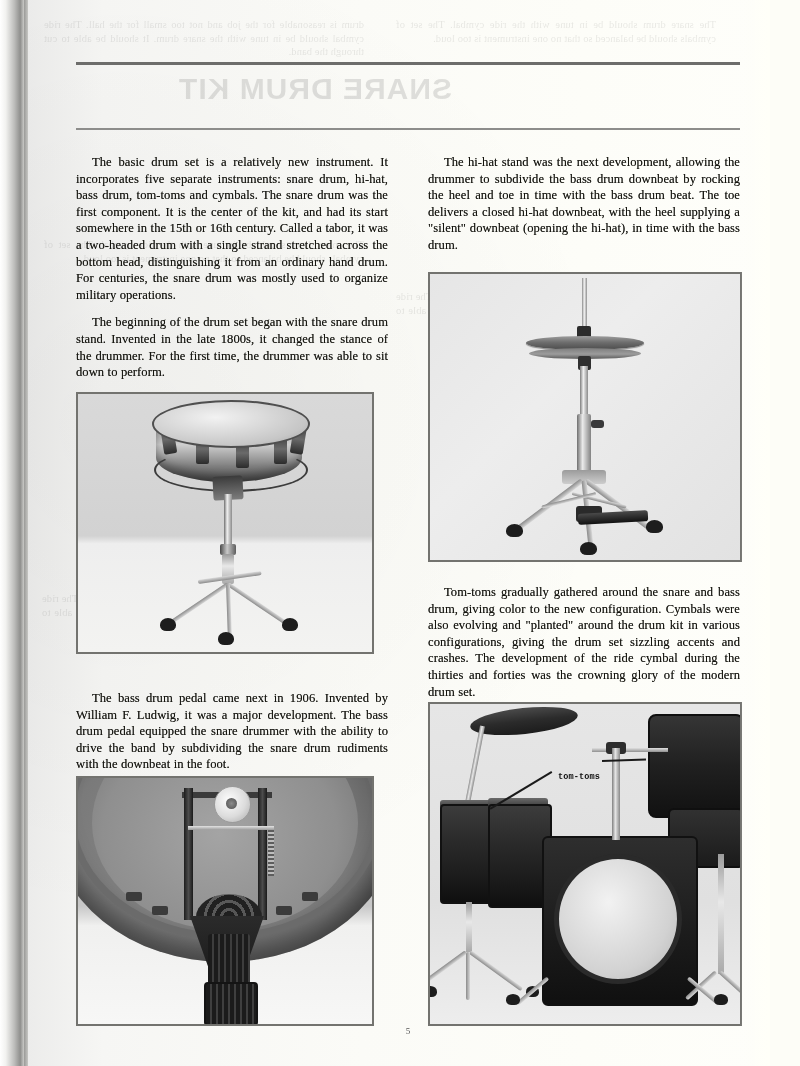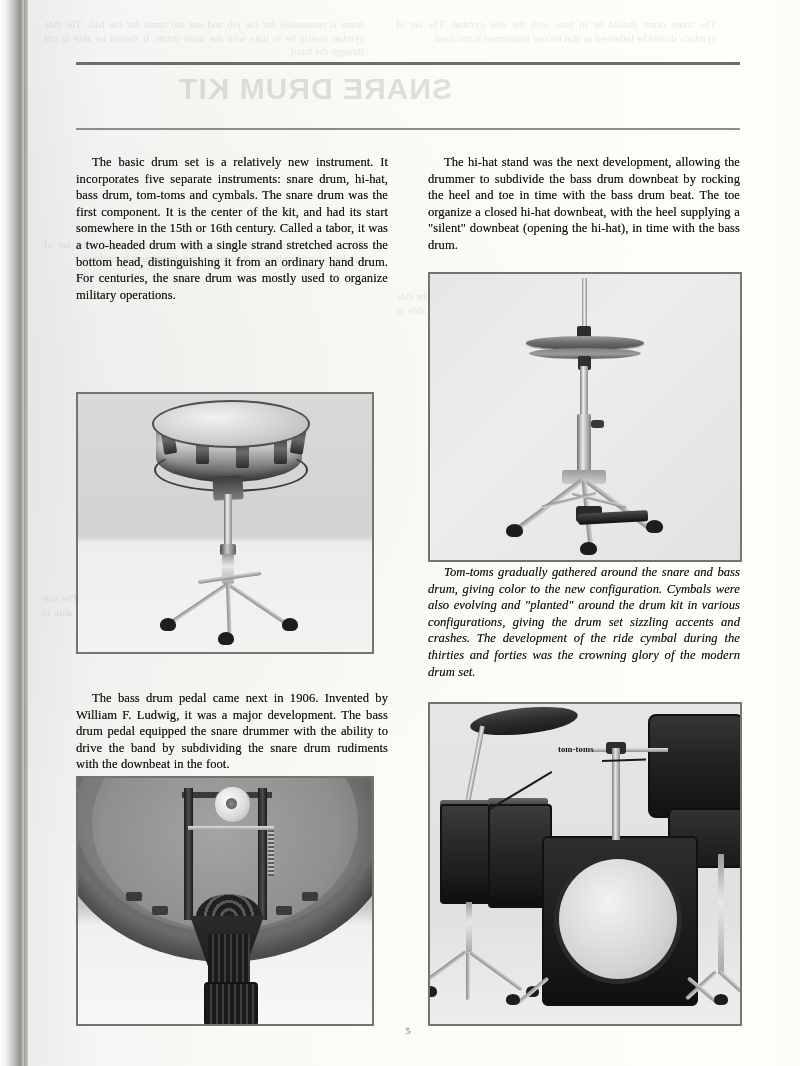--- a/index.html
+++ b/index.html
@@ -486,31 +486,32 @@
     <div class="bleed" style="left:16px; top:238px; width:320px;">The snare drum should be in tune with the ride cymbal. The set of cymbals should be balanced so that no one instrument is too loud.</div>
     <div class="bleed" style="left:368px; top:290px; width:300px;">drum is reasonable for the job and not too small for the hall. The ride cymbal should be in tune with the snare drum. It should be able to cut through the band.</div>
     <div class="bleed" style="left:14px; top:592px; width:300px;">drum is reasonable for the job and not too small for the hall. The ride cymbal should be in tune with the snare drum. It should be able to cut through the band.</div>
 
     <div class="rule thick" style="top:62px;"></div>
     <div class="rule thin" style="top:128px;"></div>
 
 
     <div class="col col-left">
       <p class="body">The basic drum set is a relatively new instrument. It incorporates five separate instruments: snare drum, hi-hat, bass drum, tom-toms and cymbals. The snare drum was the first component. It is the center of the kit, and had its start somewhere in the 15th or 16th century. Called a tabor, it was a two-headed drum with a single strand stretched across the bottom head, distinguishing it from an ordinary hand drum. For centuries, the snare drum was mostly used to organize military operations.</p>
+      <p class="body">The beginning of the drum set began with the snare drum stand. Invented in the late 1800s, it changed the stance of the drummer. For the first time, the drummer was able to sit down to perform.</p>
     </div>
 
     <div class="col col-left" style="top:690px;">
       <p class="body">The bass drum pedal came next in 1906. Invented by William F. Ludwig, it was a major development. The bass drum pedal equipped the snare drummer with the ability to drive the band by subdividing the snare drum rudiments with the downbeat in the foot.</p>
     </div>
 
     <div class="col col-right">
-      <p class="body">The hi-hat stand was the next development, allowing the drummer to subdivide the bass drum downbeat by rocking the heel and toe in time with the bass drum beat. The toe organize a closed hi-hat downbeat, with the heel supplying a "silent" downbeat (opening the hi-hat), in time with the bass drum.</p>
-    </div>
-
-    <div class="col col-right" style="top:564px;font-style:italic;">
+      <p class="body">The hi-hat stand was the next development, allowing the drummer to subdivide the bass drum downbeat by rocking the heel and toe in time with the bass drum beat. The toe delivers a closed hi-hat downbeat, with the heel supplying a "silent" downbeat (opening the hi-hat), in time with the bass drum.</p>
+    </div>
+
+    <div class="col col-right" style="top:584px;">
       <p class="body">Tom-toms gradually gathered around the snare and bass drum, giving color to the new configuration. Cymbals were also evolving and "planted" around the drum kit in various configurations, giving the drum set sizzling accents and crashes. The development of the ride cymbal during the thirties and forties was the crowning glory of the modern drum set.</p>
     </div>
 
     <div class="photo" id="photo-snare">
       <div class="bg"></div>
       <div class="scene">
         <div class="snare-shell"></div>
         <div class="lug" style="left:84px; top:30px; transform:rotate(-9deg);"></div>
         <div class="lug" style="left:118px; top:40px;"></div>
         <div class="lug" style="left:158px; top:44px;"></div>
@@ -613,21 +614,21 @@
 
         <div class="mtv" style="left:288px; top:150px; width:6px; height:120px;"></div>
         <div class="leg" style="left:290px; top:266px; width:40px; transform:rotate(42deg);"></div>
         <div class="leg" style="left:286px; top:266px; width:40px; transform:rotate(138deg);"></div>
 
         <div class="leg" style="left:118px; top:272px; width:40px; transform:rotate(140deg);"></div>
         <div class="leg" style="left:258px; top:272px; width:40px; transform:rotate(40deg);"></div>
         <div class="foot" style="left:76px; top:290px; width:14px; height:11px;"></div>
         <div class="foot" style="left:284px; top:290px; width:14px; height:11px;"></div>
 
-        <div class="tom-label" style="left:128px; top:40px;">tom-toms</div>
+        <div class="tom-label" style="left:128px; top:68px;font-family:Liberation Mono, monospace;">tom-toms</div>
         <div class="arrow-line" style="left:60px; top:104px; width:72px; transform:rotate(-31deg);"></div>
         <div class="arrow-line" style="left:172px; top:56px; width:44px; transform:rotate(-2deg);"></div>
       </div>
     </div>
 
     <div class="page-number">5</div>
 
     <div class="paper-right-fade"></div>
   </div>
 </div>

